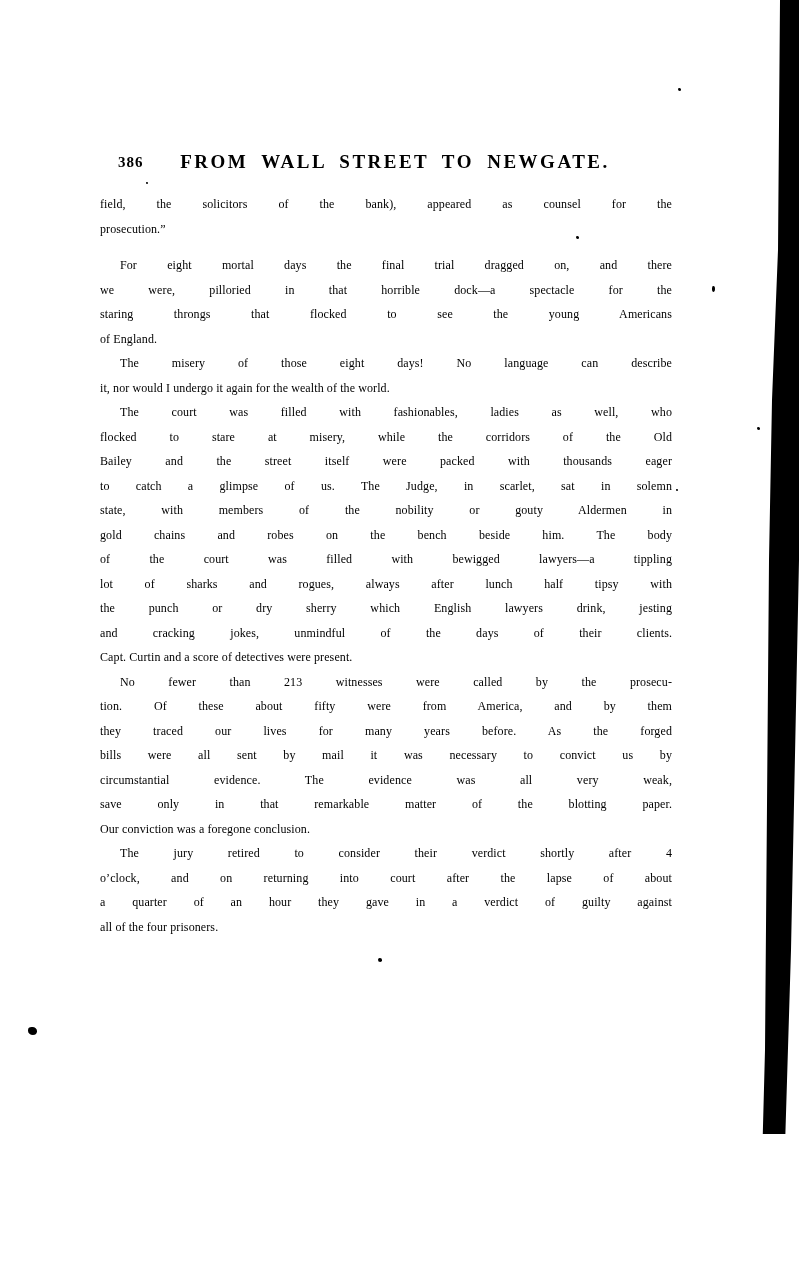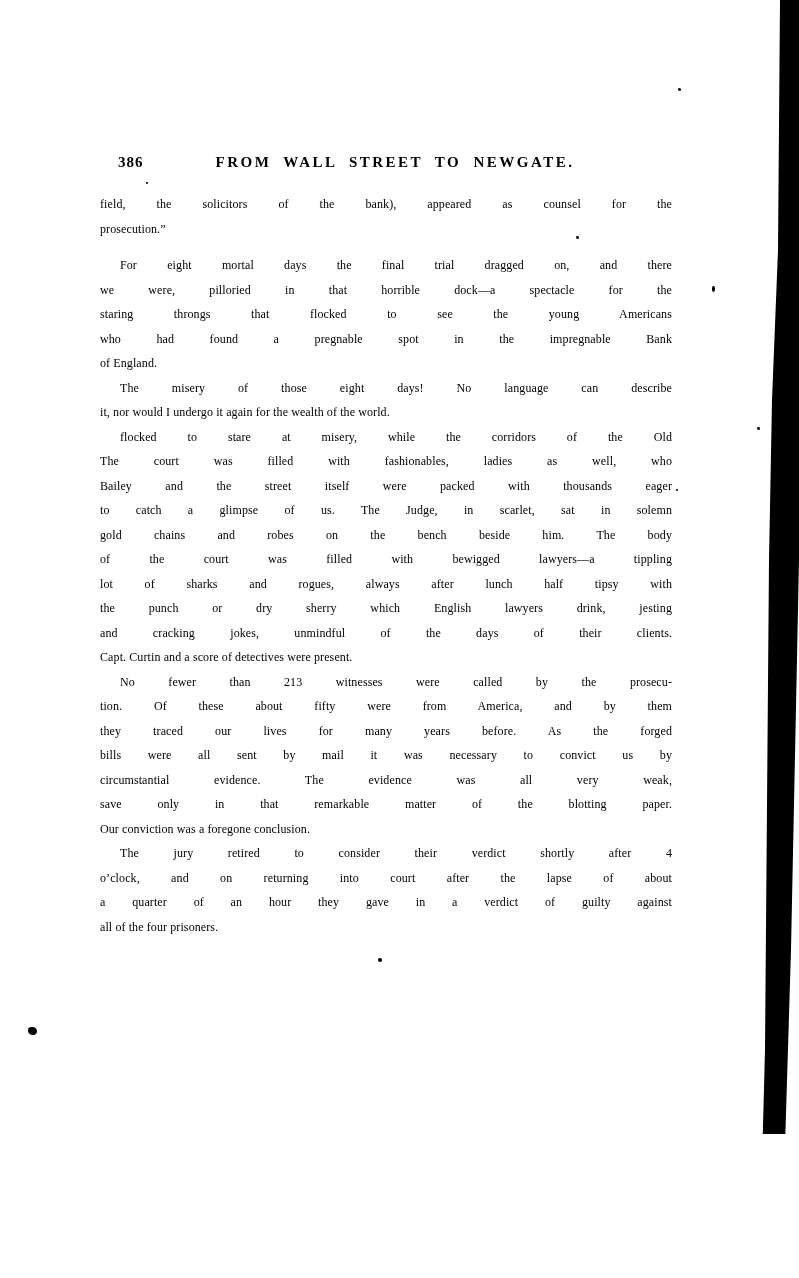--- a/index.html
+++ b/index.html
@@ -24,21 +24,21 @@
     font-weight: bold;
     letter-spacing: 1px;
     line-height: 18px;
   }
   .running-head {
     position: absolute;
     top: 153px;
     left: 100px;
     width: 590px;
     text-align: center;
-    font-size: 15px;
+    font-size: 19px;
     font-weight: bold;
     letter-spacing: 2.5px;
     word-spacing: 6px;
     line-height: 18px;
   }
   .body-text {
     position: absolute;
     top: 192px;
     left: 100px;
     width: 572px;
@@ -79,32 +79,32 @@
 
   <div class="body-text">
       <div class="para">
         <div class="line">field, the solicitors of the bank), appeared as counsel for the</div>
         <div class="line">prosecution.”</div>
       </div>
       <div class="para gap indent">
         <div class="line">For eight mortal days the final trial dragged on, and there</div>
         <div class="line">we were, pilloried in that horrible dock—a spectacle for the</div>
         <div class="line">staring throngs that flocked to see the young Americans</div>
-        <div class="line">who had found a pregnable spot in the impregnable Bank</div>
         <div class="line">of England.</div>
       </div>
       <div class="para indent">
         <div class="line">The misery of those eight days!  No language can describe</div>
         <div class="line">it, nor would I undergo it again for the wealth of the world.</div>
       </div>
       <div class="para indent">
+        <div class="line">The court was filled with fashionables, ladies as well, who</div>
         <div class="line">flocked to stare at misery, while the corridors of the Old</div>
-        <div class="line">The court was filled with fashionables, ladies as well, who</div>
         <div class="line">Bailey and the street itself were packed with thousands eager</div>
         <div class="line">to catch a glimpse of us.  The Judge, in scarlet, sat in solemn</div>
+        <div class="line">state, with members of the nobility or gouty Aldermen in</div>
         <div class="line">gold chains and robes on the bench beside him.  The body</div>
         <div class="line">of the court was filled with bewigged lawyers—a tippling</div>
         <div class="line">lot of sharks and rogues, always after lunch half tipsy with</div>
         <div class="line">the punch or dry sherry which English lawyers drink, jesting</div>
         <div class="line">and cracking jokes, unmindful of the days of their clients.</div>
         <div class="line">Capt. Curtin and a score of detectives were present.</div>
       </div>
       <div class="para indent">
         <div class="line">No fewer than 213 witnesses were called by the prosecu-</div>
         <div class="line">tion.  Of these about fifty were from America, and by them</div>

